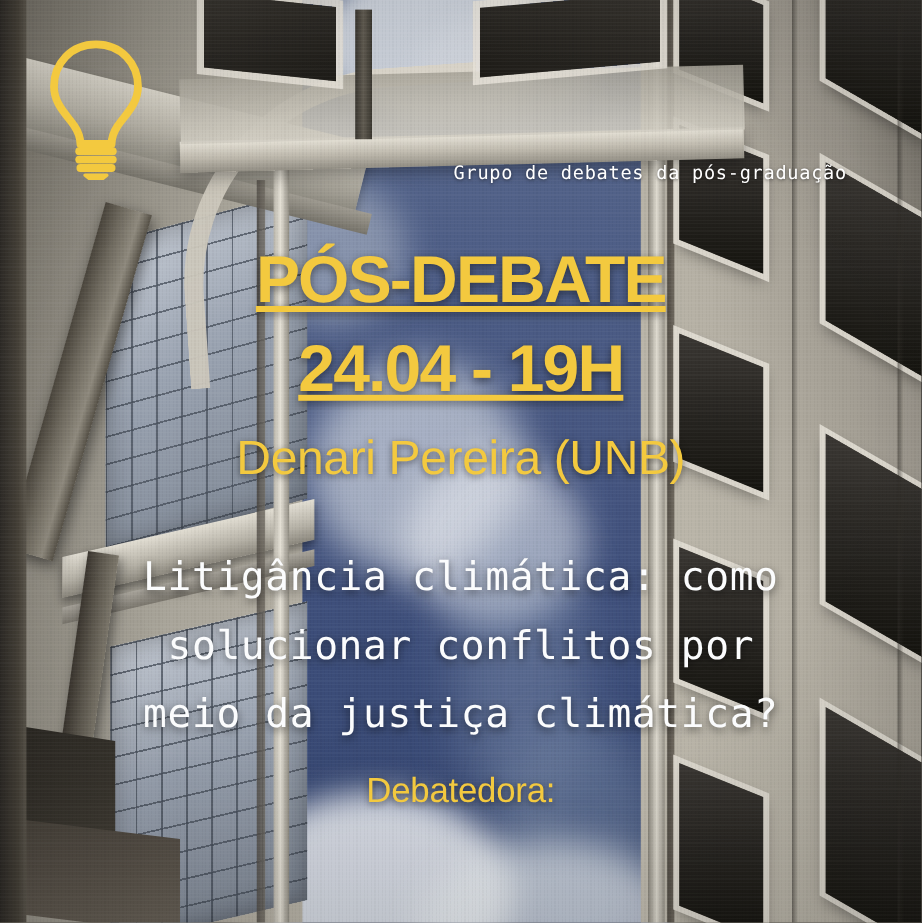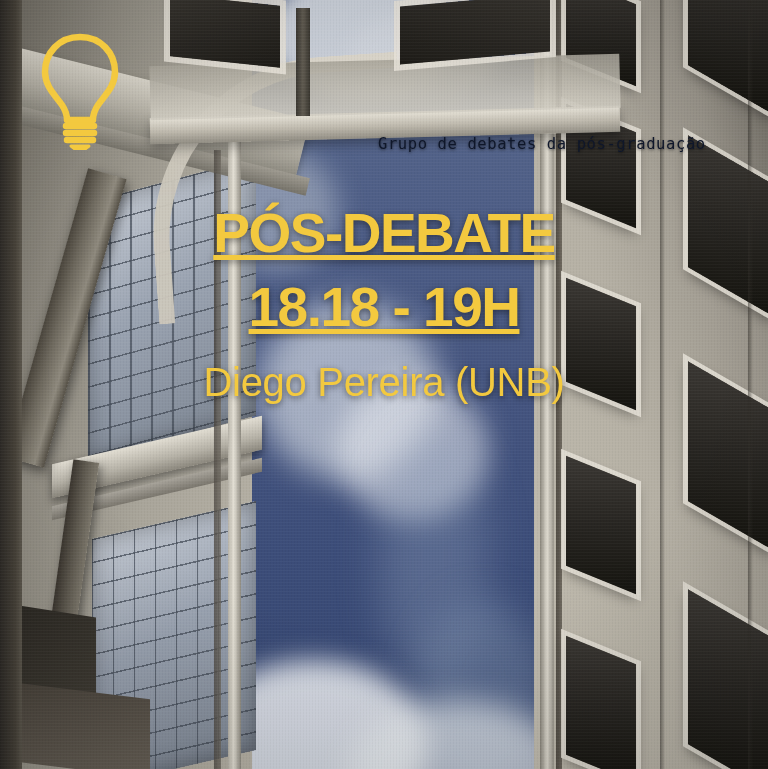--- a/index.html
+++ b/index.html
@@ -171,21 +171,21 @@
   .logo{position:absolute;left:37px;top:30px;width:86px;height:120px;}
 
   
   .txt{position:absolute;pointer-events:none;}
 
   .header{
     left:378px;top:82px;
     font-family:"DejaVu Sans Mono", monospace;
     font-size:15.5px;line-height:25px;
     letter-spacing:.6px;
-    color:#0f172a;
+    color:#ffffff;
     text-shadow:0 1px 3px rgba(0,0,0,.55);
     white-space:pre;
   }
 
   .title-block{
     left:0;top:196px;width:768px;
     text-align:center;
   }
   .title-line{
     font-family:"Liberation Sans", sans-serif;
@@ -317,22 +317,28 @@
       </g>
     </svg>
   </div>
 
   <div class="txt header">
     <div>Grupo de debates da pós-graduação</div>
   </div>
 
   <div class="txt title-block">
     <div class="title-line">PÓS-DEBATE</div>
-    <div class="title-line">18.18 - 19H</div>
-  </div>
-
-  <div class="txt speaker">Diego Pereira (UNB)</div>
-
+    <div class="title-line">24.04 - 19H</div>
+  </div>
+
+  <div class="txt speaker">Denari Pereira (UNB)</div>
+
+  <div class="txt body-block">
+    <div>Litigância climática: como</div>
+    <div>solucionar conflitos por</div>
+    <div>meio da justiça climática?</div>
+  </div>
 
   <div class="txt debater">
+    <div>Debatedora:</div>
   </div>
 
 </div>
 
 </body></html>

